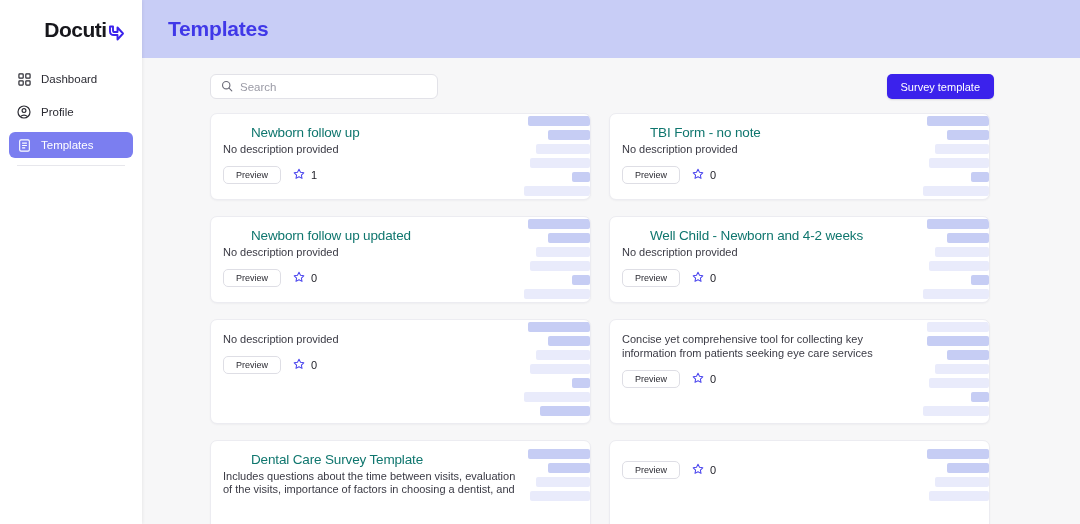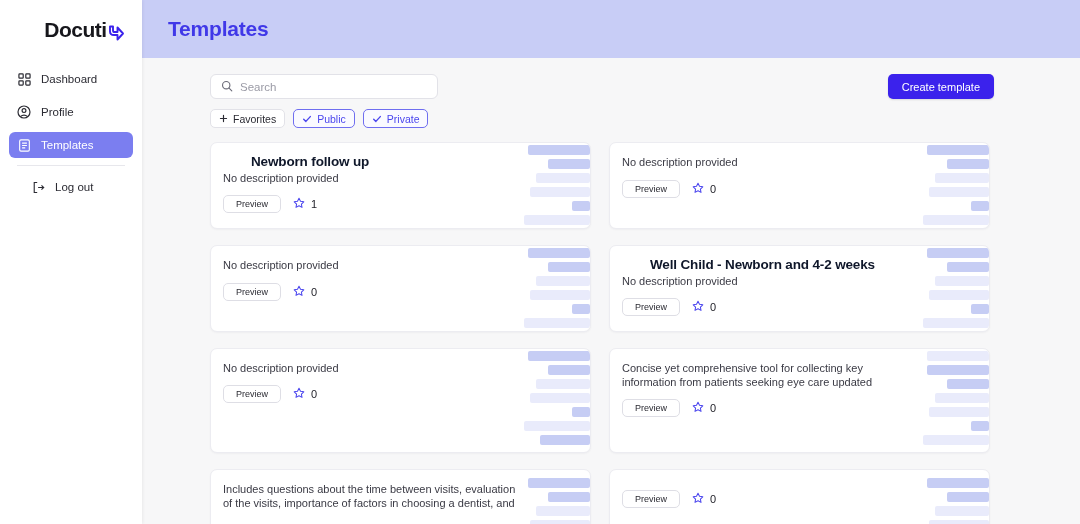--- a/index.html
+++ b/index.html
@@ -194,22 +194,22 @@
   .card.tall { height: 105px; }
 
   .card-body {
     position: relative;
     z-index: 2;
     padding: 11px 0 0 12px;
     width: 305px;
   }
   .card-title {
     font-size: 13.5px;
-    font-weight: bold;
-    color: #0f172a;
+    font-weight: normal;
+    color: #0f766e;
     letter-spacing: -0.15px;
     line-height: 1.15;
     padding-left: 28px;
   }
   .card-desc {
     font-size: 11px;
     color: #3a3a44;
     line-height: 1.25;
     margin-top: 2px;
   }
@@ -309,29 +309,20 @@
             <rect x="1.8" y="1" width="10.4" height="12" rx="1.4"></rect>
             <path d="M4.4 4.4 H9.6 M4.4 7 H9.6 M4.4 9.6 H7.8"></path>
           </svg>
         </span>
         <span>Templates</span>
       </div>
 
 
       <div class="nav-sep"></div>
 
-      <div class="nav-item logout">
-        <span class="ico">
-          <svg width="13" height="13" viewBox="0 0 14 14" fill="none" stroke="currentColor" stroke-width="1.2">
-            <path d="M5.6 1.6 H2.4 V12.4 H5.6"></path>
-            <path d="M6.6 7 H12.4 M10.2 4.8 L12.6 7 L10.2 9.2"></path>
-          </svg>
-        </span>
-        <span>Log out</span>
-      </div>
 
     </nav>
   </aside>
 
   <main class="main">
 
     <div class="page-header">
       <div class="page-title">Templates</div>
     </div>
 
@@ -341,51 +332,23 @@
         <div class="search-box">
           <span>
             <svg width="12" height="12" viewBox="0 0 14 14" fill="none" stroke="#6b6b78" stroke-width="1.3">
               <circle cx="6.1" cy="6.1" r="4.3"></circle>
               <path d="M9.4 9.4 L12.6 12.6" stroke-linecap="round"></path>
             </svg>
           </span>
           <span class="search-text">Search</span>
         </div>
 
-        <button class="create-btn">Create template</button>
+        <button class="create-btn">Survey template</button>
       </div>
 
-      <div class="chips">
-        <div class="chip">
-          <span class="g">
-            <svg width="9" height="9" viewBox="0 0 10 10" stroke="#2b2b33" stroke-width="1.3" stroke-linecap="round">
-              <path d="M5 1.6 V8.4 M1.6 5 H8.4"></path>
-            </svg>
-          </span>
-          <span>Favorites</span>
-        </div>
-
-        <div class="chip on">
-          <span class="g">
-            <svg width="10" height="10" viewBox="0 0 10 10" fill="none" stroke="#4b46ee" stroke-width="1.4" stroke-linecap="round" stroke-linejoin="round">
-              <path d="M1.7 5.2 L3.9 7.4 L8.3 2.6"></path>
-            </svg>
-          </span>
-          <span>Public</span>
-        </div>
-
-        <div class="chip on">
-          <span class="g">
-            <svg width="10" height="10" viewBox="0 0 10 10" fill="none" stroke="#4b46ee" stroke-width="1.4" stroke-linecap="round" stroke-linejoin="round">
-              <path d="M1.7 5.2 L3.9 7.4 L8.3 2.6"></path>
-            </svg>
-          </span>
-          <span>Private</span>
-        </div>
-      </div>
 
       <div class="grid">
 
         <div class="card">
           <div class="thumb">
             <div class="bar tdark" style="top:2px;  width:62px;"></div>
             <div class="bar tdark" style="top:16px; width:42px;"></div>
             <div class="bar tlight" style="top:30px; width:54px;"></div>
             <div class="bar tlight" style="top:44px; width:60px;"></div>
             <div class="bar tdark" style="top:58px; width:18px;"></div>
@@ -411,20 +374,21 @@
         <div class="card">
           <div class="thumb">
             <div class="bar tdark" style="top:2px;  width:62px;"></div>
             <div class="bar tdark" style="top:16px; width:42px;"></div>
             <div class="bar tlight" style="top:30px; width:54px;"></div>
             <div class="bar tlight" style="top:44px; width:60px;"></div>
             <div class="bar tdark" style="top:58px; width:18px;"></div>
             <div class="bar tlight" style="top:72px; width:66px;"></div>
           </div>
           <div class="card-body">
+            <div class="card-title">TBI Form - no note</div>
             <div class="card-desc">No description provided</div>
             <div class="card-actions">
               <button class="preview-btn">Preview</button>
               <div class="fav">
                 <span>
                   <svg width="12" height="12" viewBox="0 0 14 14" fill="none" stroke="#4b46ee" stroke-width="1.2" stroke-linejoin="round">
                     <path d="M7 1.4 L8.75 5.05 L12.6 5.55 L9.8 8.25 L10.5 12.1 L7 10.25 L3.5 12.1 L4.2 8.25 L1.4 5.55 L5.25 5.05 Z"></path>
                   </svg>
                 </span>
                 <span class="fav-count">0</span>
@@ -436,20 +400,21 @@
         <div class="card">
           <div class="thumb">
             <div class="bar tdark" style="top:2px;  width:62px;"></div>
             <div class="bar tdark" style="top:16px; width:42px;"></div>
             <div class="bar tlight" style="top:30px; width:54px;"></div>
             <div class="bar tlight" style="top:44px; width:60px;"></div>
             <div class="bar tdark" style="top:58px; width:18px;"></div>
             <div class="bar tlight" style="top:72px; width:66px;"></div>
           </div>
           <div class="card-body">
+            <div class="card-title">Newborn follow up updated</div>
             <div class="card-desc">No description provided</div>
             <div class="card-actions">
               <button class="preview-btn">Preview</button>
               <div class="fav">
                 <span>
                   <svg width="12" height="12" viewBox="0 0 14 14" fill="none" stroke="#4b46ee" stroke-width="1.2" stroke-linejoin="round">
                     <path d="M7 1.4 L8.75 5.05 L12.6 5.55 L9.8 8.25 L10.5 12.1 L7 10.25 L3.5 12.1 L4.2 8.25 L1.4 5.55 L5.25 5.05 Z"></path>
                   </svg>
                 </span>
                 <span class="fav-count">0</span>
@@ -514,21 +479,21 @@
           <div class="thumb">
             <div class="bar tlight" style="top:2px;  width:62px;"></div>
             <div class="bar tdark" style="top:16px; width:62px;"></div>
             <div class="bar tdark" style="top:30px; width:42px;"></div>
             <div class="bar tlight" style="top:44px; width:54px;"></div>
             <div class="bar tlight" style="top:58px; width:60px;"></div>
             <div class="bar tdark" style="top:72px; width:18px;"></div>
             <div class="bar tlight" style="top:86px; width:66px;"></div>
           </div>
           <div class="card-body">
-            <div class="card-desc">Concise yet comprehensive tool for collecting key information from patients seeking eye care updated</div>
+            <div class="card-desc">Concise yet comprehensive tool for collecting key information from patients seeking eye care services</div>
             <div class="card-actions">
               <button class="preview-btn">Preview</button>
               <div class="fav">
                 <span>
                   <svg width="12" height="12" viewBox="0 0 14 14" fill="none" stroke="#4b46ee" stroke-width="1.2" stroke-linejoin="round">
                     <path d="M7 1.4 L8.75 5.05 L12.6 5.55 L9.8 8.25 L10.5 12.1 L7 10.25 L3.5 12.1 L4.2 8.25 L1.4 5.55 L5.25 5.05 Z"></path>
                   </svg>
                 </span>
                 <span class="fav-count">0</span>
               </div>
@@ -538,20 +503,21 @@
 
         <div class="card tall">
           <div class="thumb">
             <div class="bar tdark" style="top:8px;  width:62px;"></div>
             <div class="bar tdark" style="top:22px; width:42px;"></div>
             <div class="bar tlight" style="top:36px; width:54px;"></div>
             <div class="bar tlight" style="top:50px; width:60px;"></div>
 
           </div>
           <div class="card-body">
+            <div class="card-title">Dental Care Survey Template</div>
             <div class="card-desc">Includes questions about the time between visits, evaluation of the visits, importance of factors in choosing a dentist, and</div>
 
           </div>
         </div>
 
         <div class="card tall">
           <div class="thumb">
             <div class="bar tdark" style="top:8px;  width:62px;"></div>
             <div class="bar tdark" style="top:22px; width:42px;"></div>
             <div class="bar tlight" style="top:36px; width:54px;"></div>

